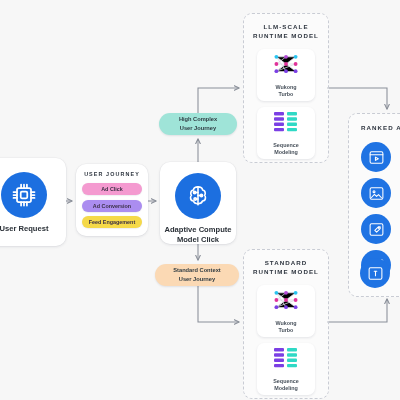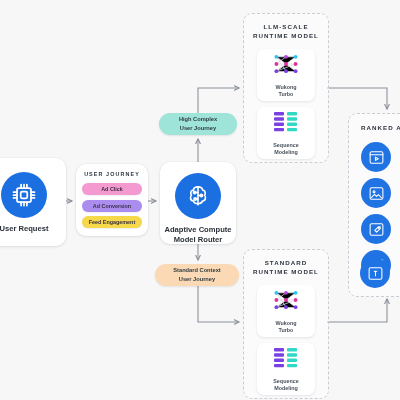--- a/index.html
+++ b/index.html
@@ -163,21 +163,21 @@
                  .5.5.8 1.2.8 2 0 1.5-1.1 2.7-2.6 2.9-.3 1.3-1.6 2.3-3.8 2.3"></path>
         <path d="M12 4.2v15.4"></path>
         <circle cx="9.1" cy="9" r="1.05"></circle>
         <circle cx="14.9" cy="11.6" r="1.05"></circle>
         <circle cx="9.6" cy="14.6" r="1.05"></circle>
         <path d="M9.1 9H12M14.9 11.6H12M9.6 14.6H12"></path>
       </svg>
     </div>
     <div class="card-label">
       <span>Adaptive Compute</span><br>
-      <span>Model Router</span>
+      <span>Model Click</span>
     </div>
   </div>
 
   <div class="route-pill" id="pill-high">
     <span>High Complex</span>
     <span>User Journey</span>
   </div>
   <div class="route-pill" id="pill-standard">
     <span>Standard Context</span>
     <span>User Journey</span>

